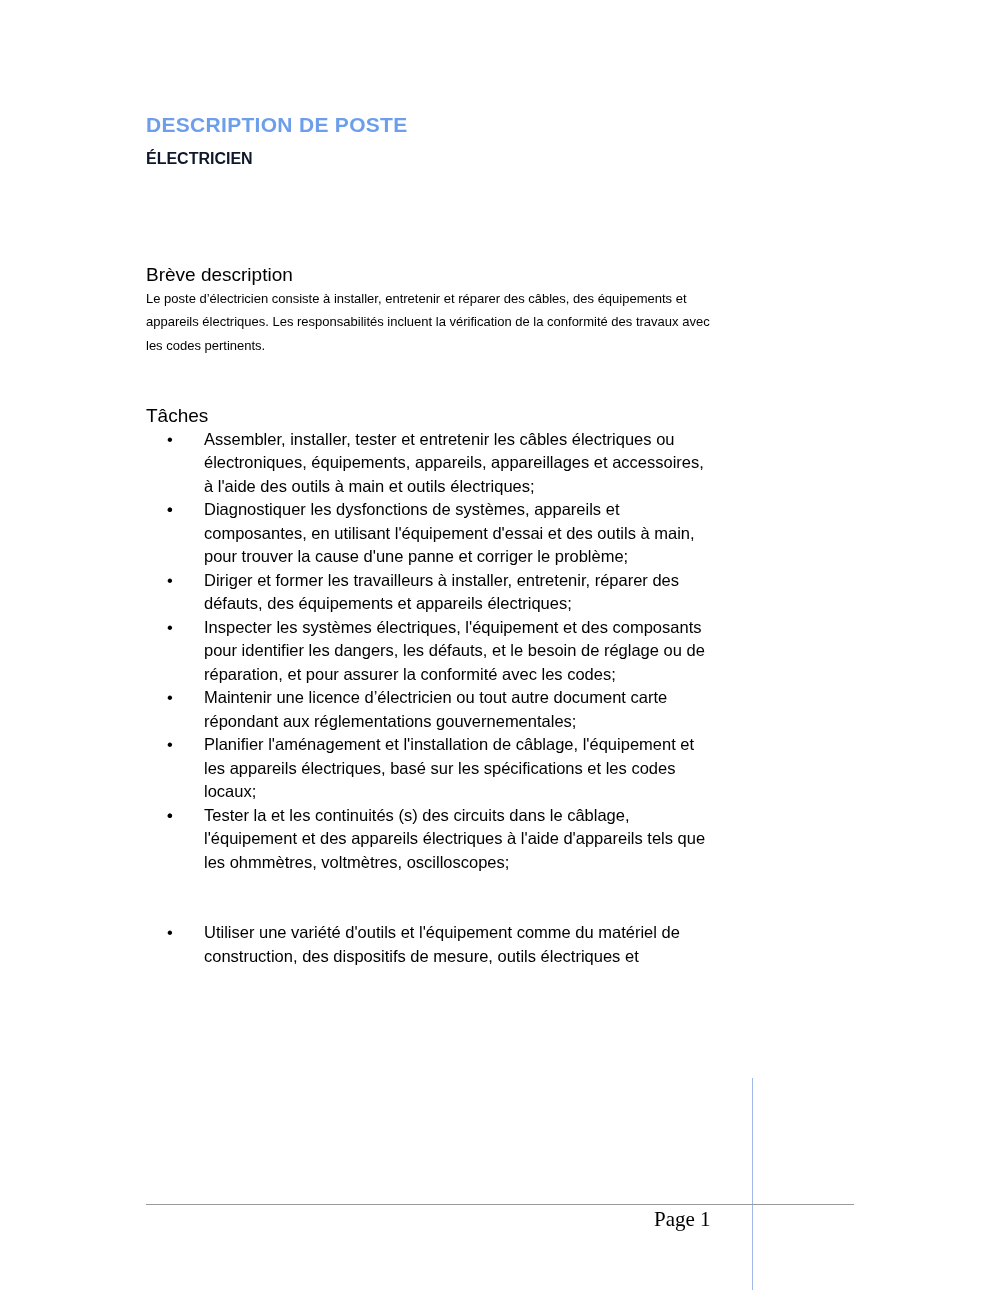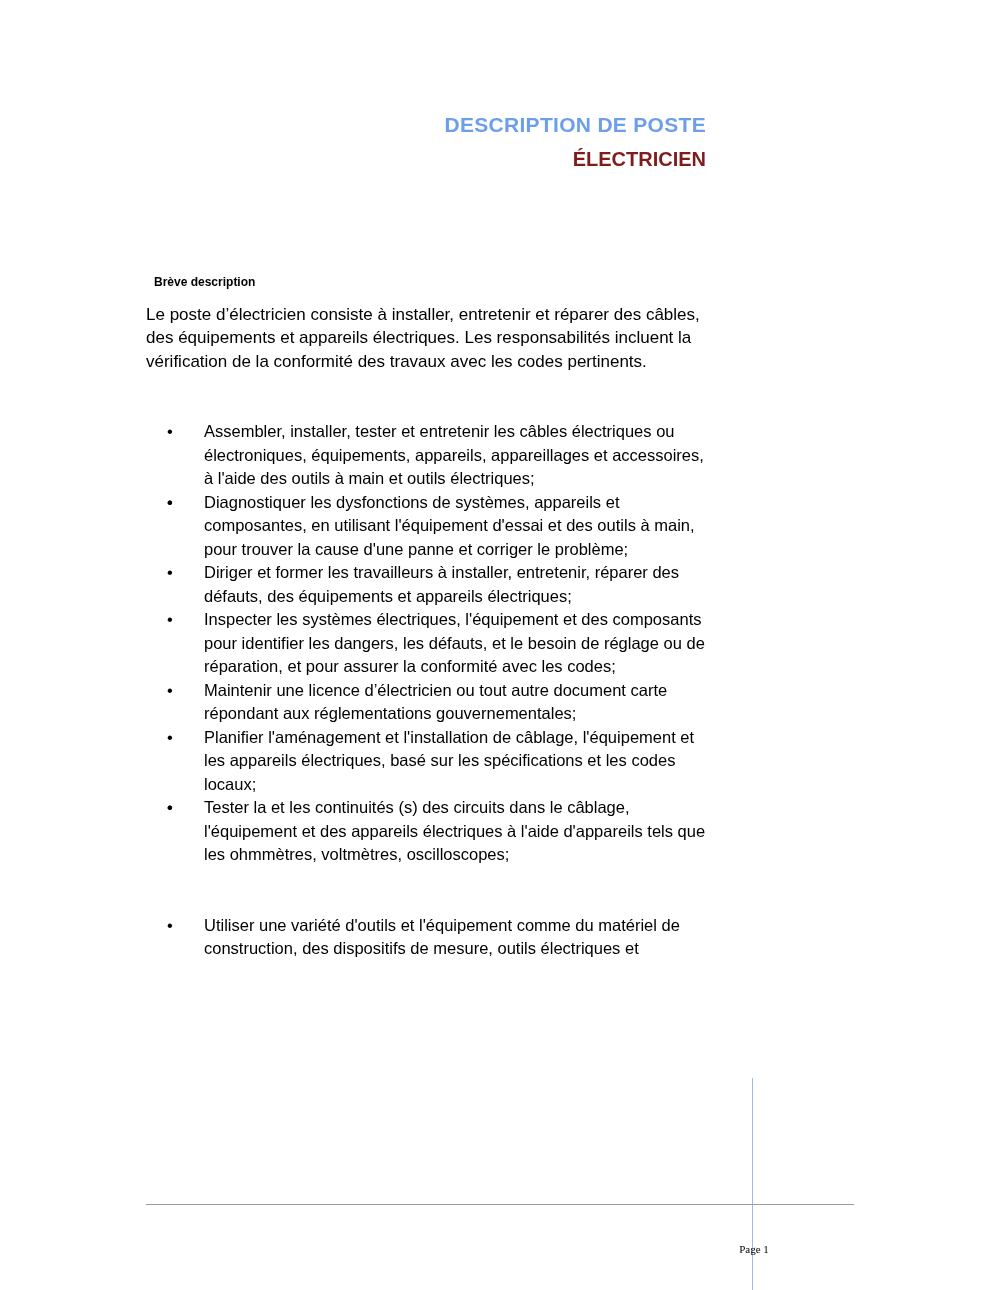--- a/index.html
+++ b/index.html
@@ -22,53 +22,53 @@
     width: 1000px;
     height: 1290px;
   }
 
   
   .title-block {
     position: absolute;
     left: 146px;
     top: 112px;
     width: 560px;
-    text-align: right;
+    text-align: left;
   }
   .doc-title {
     font-size: 21px;
     font-weight: bold;
     letter-spacing: 0.3px;
     color: #6d9eeb;
     line-height: 26px;
     margin: 0;
   }
   .doc-subtitle {
-    font-size: 20px;
+    font-size: 16px;
     font-weight: bold;
-    color: #7f1d1d;
+    color: #0f172a;
     line-height: 26px;
     margin: 8px 0 0 0;
   }
 
   
   .content {
     position: absolute;
     left: 146px;
     top: 263px;
     width: 566px;
   }
   .section-heading {
-    font-size: 12px;
-    font-weight: bold;
+    font-size: 19px;
+    font-weight: normal;
     line-height: 23.5px;
-    margin: 8px;
+    margin: 0;
   }
   .paragraph {
-    font-size: 17px;
+    font-size: 13px;
     line-height: 23.5px;
     margin: 0;
   }
   .spacer-lg { height: 47px; }
 
   ul.bullets {
     list-style: none;
     margin: 0;
     padding: 0;
   }
@@ -93,25 +93,25 @@
     position: absolute;
     left: 146px;
     top: 1204px;
     width: 708px;
     height: 1px;
     background: #9a9a9a;
   }
   .footer-page {
     position: absolute;
     left: 654px;
-    top: 1239px;
+    top: 1209px;
     width: 200px;
-    text-align: center;
+    text-align: left;
     font-family: "Liberation Serif", serif;
-    font-size: 11px;
+    font-size: 21px;
     line-height: 20px;
     color: #000000;
   }
 
   
   .vertical-guide {
     position: absolute;
     left: 752px;
     top: 1078px;
     width: 1px;
@@ -129,20 +129,21 @@
     <p class="doc-subtitle">ÉLECTRICIEN</p>
   </div>
 
   <div class="content">
 
     <p class="section-heading">Brève description</p>
     <p class="paragraph">Le poste d’électricien consiste à installer, entretenir et réparer des câbles, des équipements et appareils électriques. Les responsabilités incluent la vérification de la conformité des travaux avec les codes pertinents.</p>
 
     <div class="spacer-lg"></div>
 
+    <p class="section-heading">Tâches</p>
 
     <ul class="bullets">
       <li>
         <span class="bullet-mark">•</span>
         <span>Assembler, installer, tester et entretenir les câbles électriques ou électroniques, équipements, appareils, appareillages et accessoires, à l'aide des outils à main et outils électriques;</span>
       </li>
       <li>
         <span class="bullet-mark">•</span>
       </li>
       <li>

